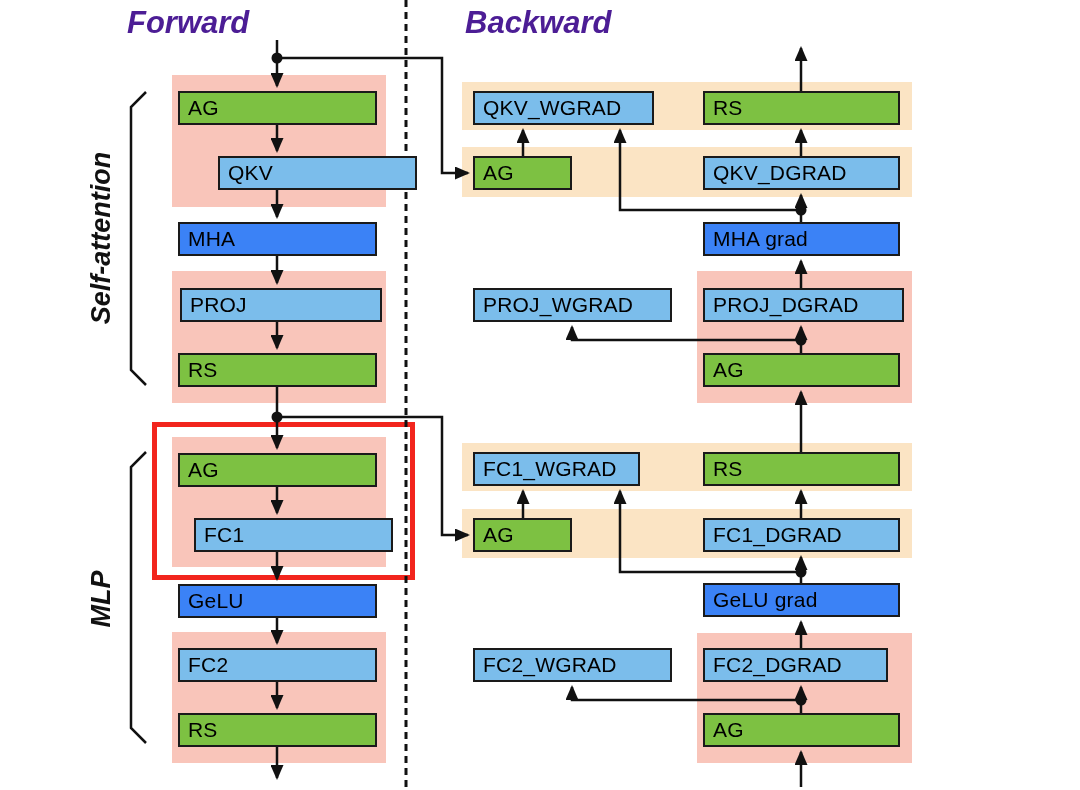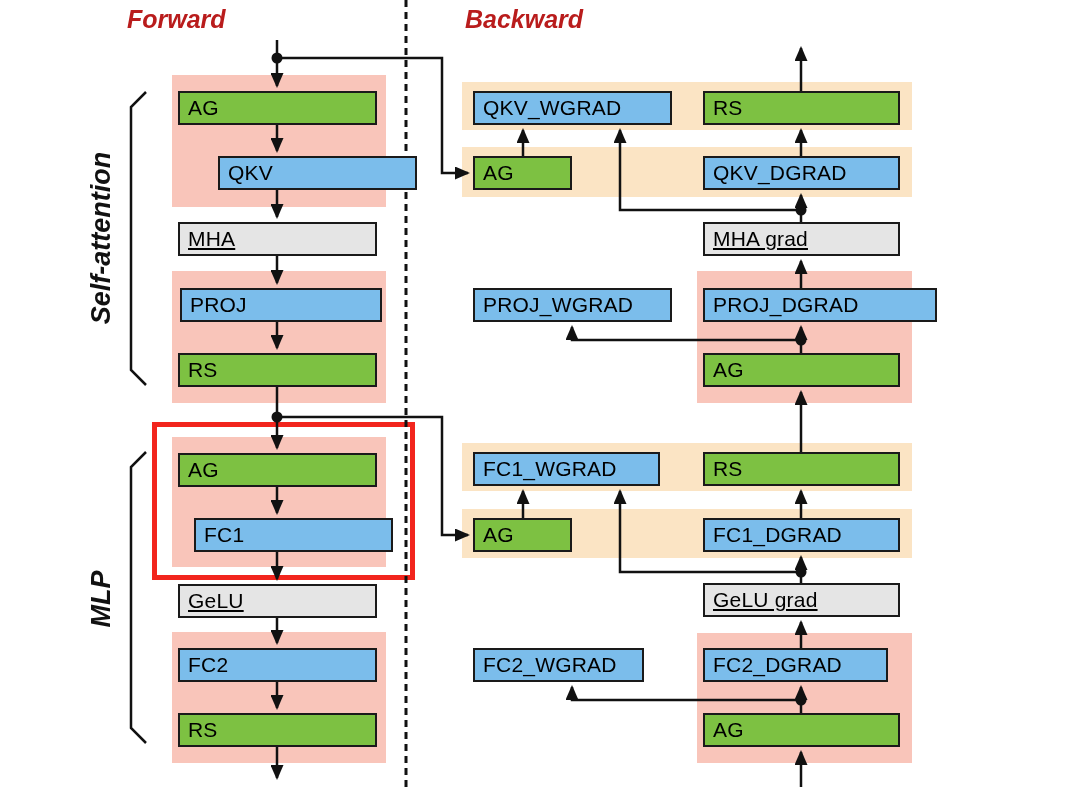--- a/index.html
+++ b/index.html
@@ -10,28 +10,28 @@
   .bg{position:absolute;}
   .bg.pink{background:#f9c5ba;}
   .bg.orange{background:#fbe4c4;}
   .node{
     position:absolute;height:34px;box-sizing:border-box;
     border:2.5px solid #1a1a1a;display:flex;align-items:center;
     padding-left:8px;font-size:21px;color:#000;letter-spacing:0.2px;
   }
   .node.green{background:#7dc142;}
   .node.blue{background:#7bbdeb;}
-  .node.white{background:#e5e5e5;text-decoration:underline;}
+  .node.white{background:#3b82f6;}
   .highlight{
     position:absolute;left:152px;top:422px;width:263px;height:158px;
     box-sizing:border-box;border:5px solid #f2251d;background:transparent;
   }
   .header{
-    position:absolute;top:5px;font-size:25px;font-weight:bold;font-style:italic;
-    color:#b91c1c;white-space:nowrap;
+    position:absolute;top:5px;font-size:31px;font-weight:bold;font-style:italic;
+    color:#4c1d95;white-space:nowrap;
   }
   .vlabel{
     position:absolute;font-size:27px;font-weight:bold;font-style:italic;color:#111;
     white-space:nowrap;transform:translate(-50%,-50%) rotate(-90deg);
   }
   svg.wires{position:absolute;left:0;top:0;pointer-events:none;}
 </style>
 </head>
 <body>
 
@@ -121,30 +121,30 @@
   <div class="node blue" style="left:178px;top:156px;width:199px;margin-left:40px;">QKV</div>
   <div class="node white" style="left:178px;top:222px;width:199px;">MHA</div>
   <div class="node blue" style="left:180px;top:288px;width:202px;text-align:center;">PROJ</div>
   <div class="node green" style="left:178px;top:353px;width:199px;">RS</div>
   <div class="node green" style="left:178px;top:453px;width:199px;">AG</div>
   <div class="node blue" style="left:178px;top:518px;width:199px;margin-left:16px;">FC1</div>
   <div class="node white" style="left:178px;top:584px;width:199px;">GeLU</div>
   <div class="node blue" style="left:178px;top:648px;width:199px;">FC2</div>
   <div class="node green" style="left:178px;top:713px;width:199px;">RS</div>
 
-  <div class="node blue" style="left:473px;top:91px;width:199px;">QKV_WGRAD</div>
+  <div class="node blue" style="left:473px;top:91px;width:181px;">QKV_WGRAD</div>
   <div class="node green" style="left:703px;top:91px;width:197px;">RS</div>
   <div class="node green" style="left:473px;top:156px;width:99px;">AG</div>
   <div class="node blue" style="left:703px;top:156px;width:197px;">QKV_DGRAD</div>
   <div class="node white" style="left:703px;top:222px;width:197px;">MHA grad</div>
   <div class="node blue" style="left:473px;top:288px;width:199px;">PROJ_WGRAD</div>
-  <div class="node blue" style="left:703px;top:288px;width:234px;">PROJ_DGRAD</div>
+  <div class="node blue" style="left:703px;top:288px;width:201px;">PROJ_DGRAD</div>
   <div class="node green" style="left:703px;top:353px;width:197px;">AG</div>
-  <div class="node blue" style="left:473px;top:452px;width:187px;">FC1_WGRAD</div>
+  <div class="node blue" style="left:473px;top:452px;width:167px;">FC1_WGRAD</div>
   <div class="node green" style="left:703px;top:452px;width:197px;">RS</div>
   <div class="node green" style="left:473px;top:518px;width:99px;">AG</div>
   <div class="node blue" style="left:703px;top:518px;width:197px;">FC1_DGRAD</div>
   <div class="node white" style="left:703px;top:583px;width:197px;">GeLU grad</div>
-  <div class="node blue" style="left:473px;top:648px;width:171px;">FC2_WGRAD</div>
+  <div class="node blue" style="left:473px;top:648px;width:199px;">FC2_WGRAD</div>
   <div class="node blue" style="left:703px;top:648px;width:185px;">FC2_DGRAD</div>
   <div class="node green" style="left:703px;top:713px;width:197px;">AG</div>
 
 </div>
 
 </body></html>

